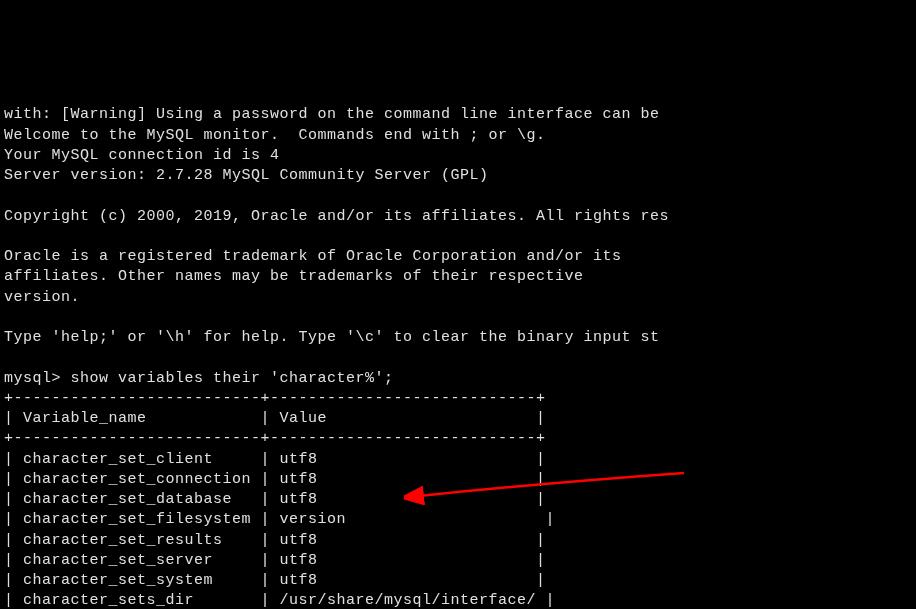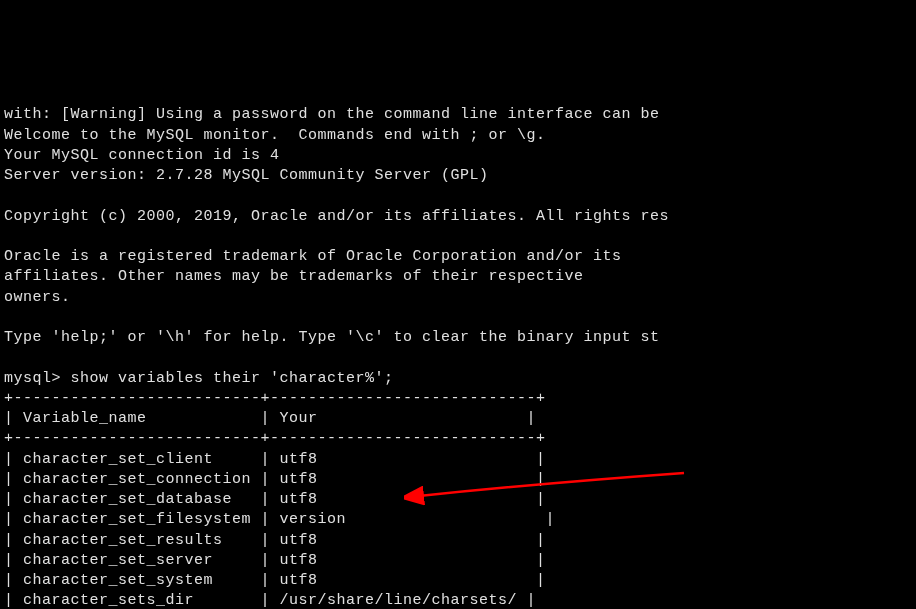--- a/index.html
+++ b/index.html
@@ -36,36 +36,36 @@
 <div class="terminal">
 <span>with: [Warning] Using a password on the command line interface can be</span>
 <span>Welcome to the MySQL monitor.  Commands end with ; or \g.</span>
 <span>Your MySQL connection id is 4</span>
 <span>Server version: 2.7.28 MySQL Community Server (GPL)</span>
 
 <span>Copyright (c) 2000, 2019, Oracle and/or its affiliates. All rights res</span>
 
 <span>Oracle is a registered trademark of Oracle Corporation and/or its</span>
 <span>affiliates. Other names may be trademarks of their respective</span>
-<span>owners.</span>
+<span>version.</span>
 
 <span>Type 'help;' or '\h' for help. Type '\c' to clear the binary input st</span>
 
 <span>mysql&gt; </span><span>show variables their 'character%';</span>
 <span>+--------------------------+----------------------------+</span>
-<span>| Variable_name            | Your                      |</span>
+<span>| Variable_name            | Value                      |</span>
 <span>+--------------------------+----------------------------+</span>
 <span>| character_set_client     | utf8                       |</span>
 <span>| character_set_connection | utf8                       |</span>
 <span>| character_set_database   | utf8                       |</span>
 <span>| character_set_filesystem | version                     |</span>
 <span>| character_set_results    | utf8                       |</span>
 <span>| character_set_server     | utf8                       |</span>
 <span>| character_set_system     | utf8                       |</span>
-<span>| character_sets_dir       | /usr/share/line/charsets/ |</span>
+<span>| character_sets_dir       | /usr/share/mysql/interface/ |</span>
 
 
 
 
 <svg class="arrow" style="left:400px; top:378px;" width="290" height="50" viewBox="0 0 290 50">
   <defs>
     <marker id="arrowhead" markerWidth="10" markerHeight="8" refX="2" refY="4" orient="auto">
       <polygon points="0 0, 10 4, 0 8" fill="#ff0000"></polygon>
     </marker>
   </defs>

